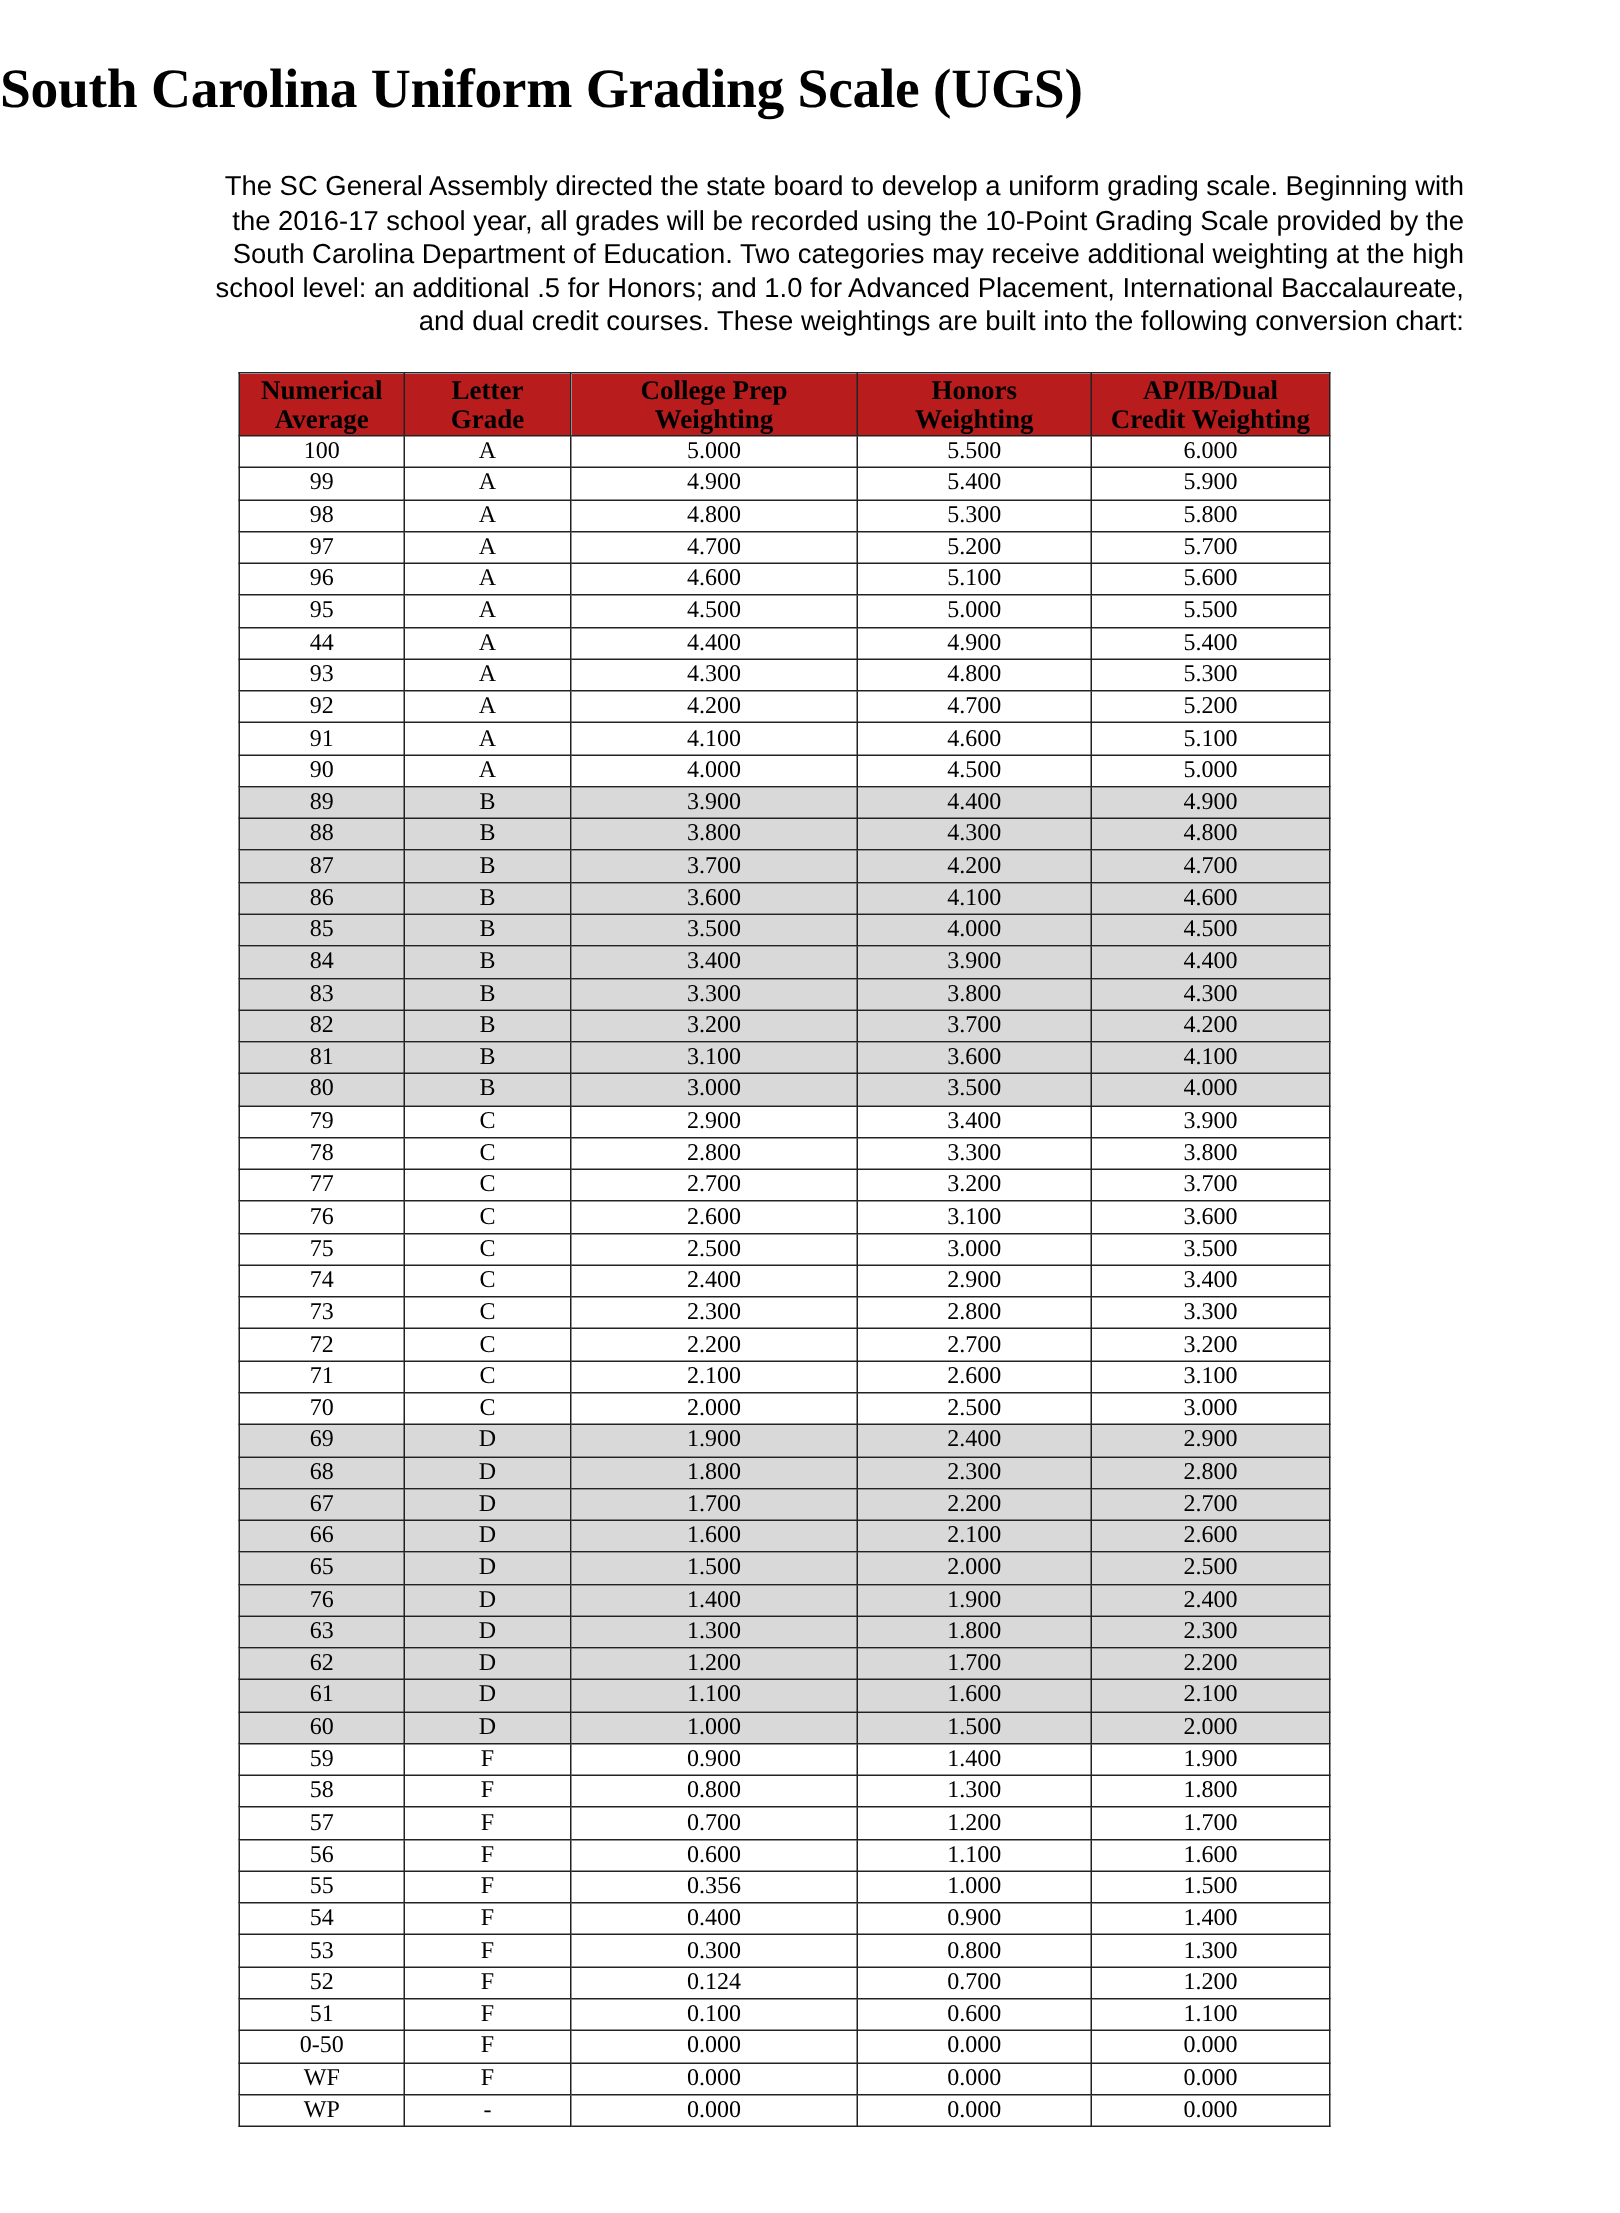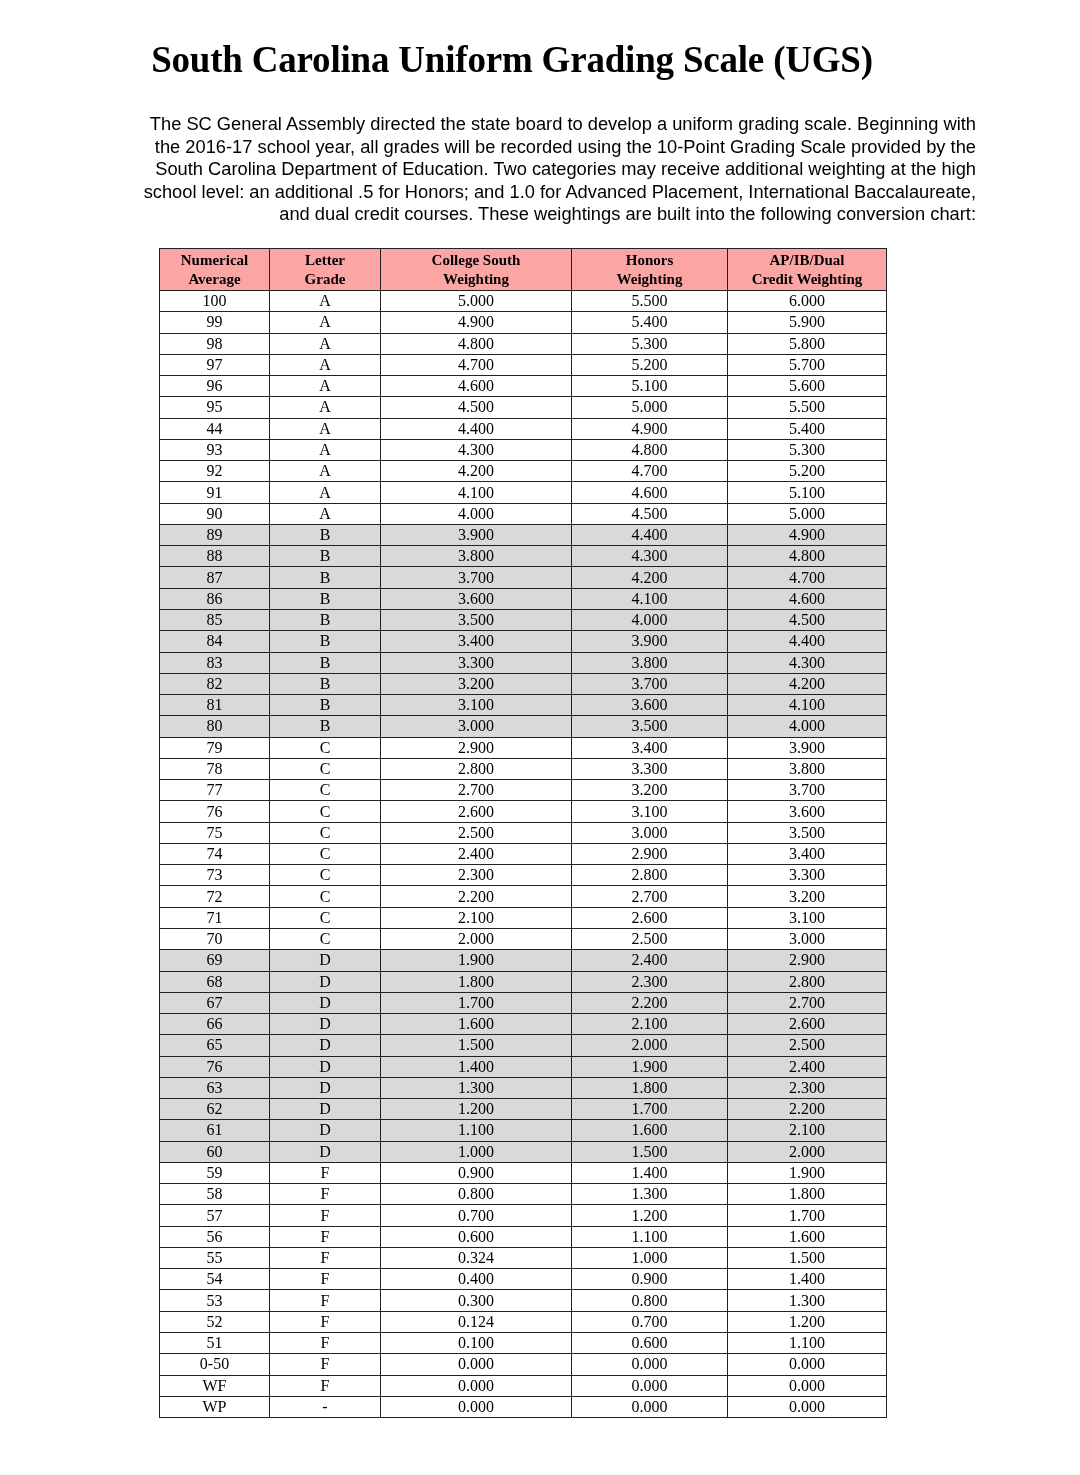--- a/index.html
+++ b/index.html
@@ -1,35 +1,35 @@
 <!DOCTYPE html>
 <html><head>
 <meta charset="utf-8">
 <style>
   html, body { margin: 0; padding: 0; background: #ffffff; }
   body { width: 1080px; height: 1475px; position: relative; overflow: hidden; color: #000; }
   .title {
-    position: absolute; left: 0; top: 38px; width: 1024px; text-align: center;
+    position: absolute; left: 0; top: 38px; width: 1024px; 
     font-family: "Liberation Serif", serif; font-weight: bold; font-size: 37px;
     letter-spacing: -0.2px; margin: 0;
   }
   .intro {
     position: absolute; left: 50px; top: 113px; width: 926px; text-align: right;
     font-family: "Liberation Sans", sans-serif; font-size: 18.3px; line-height: 22.6px; margin: 0;
   }
   table.scale {
     position: absolute; left: 159px; top: 248px; width: 727px;
     border-collapse: collapse; table-layout: fixed;
     font-family: "Liberation Serif", serif; font-size: 16px;
   }
   table.scale th, table.scale td {
     border: 1px solid #222; text-align: center; padding: 0; overflow: hidden; white-space: nowrap;
   }
   table.scale th {
-    background: #fca5a5; font-weight: bold; font-size: 15px; line-height: 19px; height: 41px;
+    background: #b91c1c; font-weight: bold; font-size: 18px; line-height: 19px; height: 41px;
     white-space: normal;
   }
   table.scale td { height: 20.27px; line-height: 20px; }
   table.scale tr.shaded td { background: #d9d9d9; }
 </style>
 </head>
 <body>
 
 <h1 class="title">South Carolina Uniform Grading Scale (UGS)</h1>
 
@@ -46,21 +46,21 @@
     <col style="width:110px">
     <col style="width:111px">
     <col style="width:191px">
     <col style="width:156px">
     <col style="width:159px">
   </colgroup>
   <thead>
     <tr>
       <th><span>Numerical</span><br><span>Average</span></th>
       <th><span>Letter</span><br><span>Grade</span></th>
-      <th><span>College South</span><br><span>Weighting</span></th>
+      <th><span>College Prep</span><br><span>Weighting</span></th>
       <th><span>Honors</span><br><span>Weighting</span></th>
       <th><span>AP/IB/Dual</span><br><span>Credit Weighting</span></th>
     </tr>
   </thead>
   <tbody id="scale-body">
       <tr>
         <td>100</td>
         <td>A</td>
         <td>5.000</td>
         <td>5.500</td>
@@ -370,21 +370,21 @@
       <tr>
         <td>56</td>
         <td>F</td>
         <td>0.600</td>
         <td>1.100</td>
         <td>1.600</td>
       </tr>
       <tr>
         <td>55</td>
         <td>F</td>
-        <td>0.324</td>
+        <td>0.356</td>
         <td>1.000</td>
         <td>1.500</td>
       </tr>
       <tr>
         <td>54</td>
         <td>F</td>
         <td>0.400</td>
         <td>0.900</td>
         <td>1.400</td>
       </tr>

